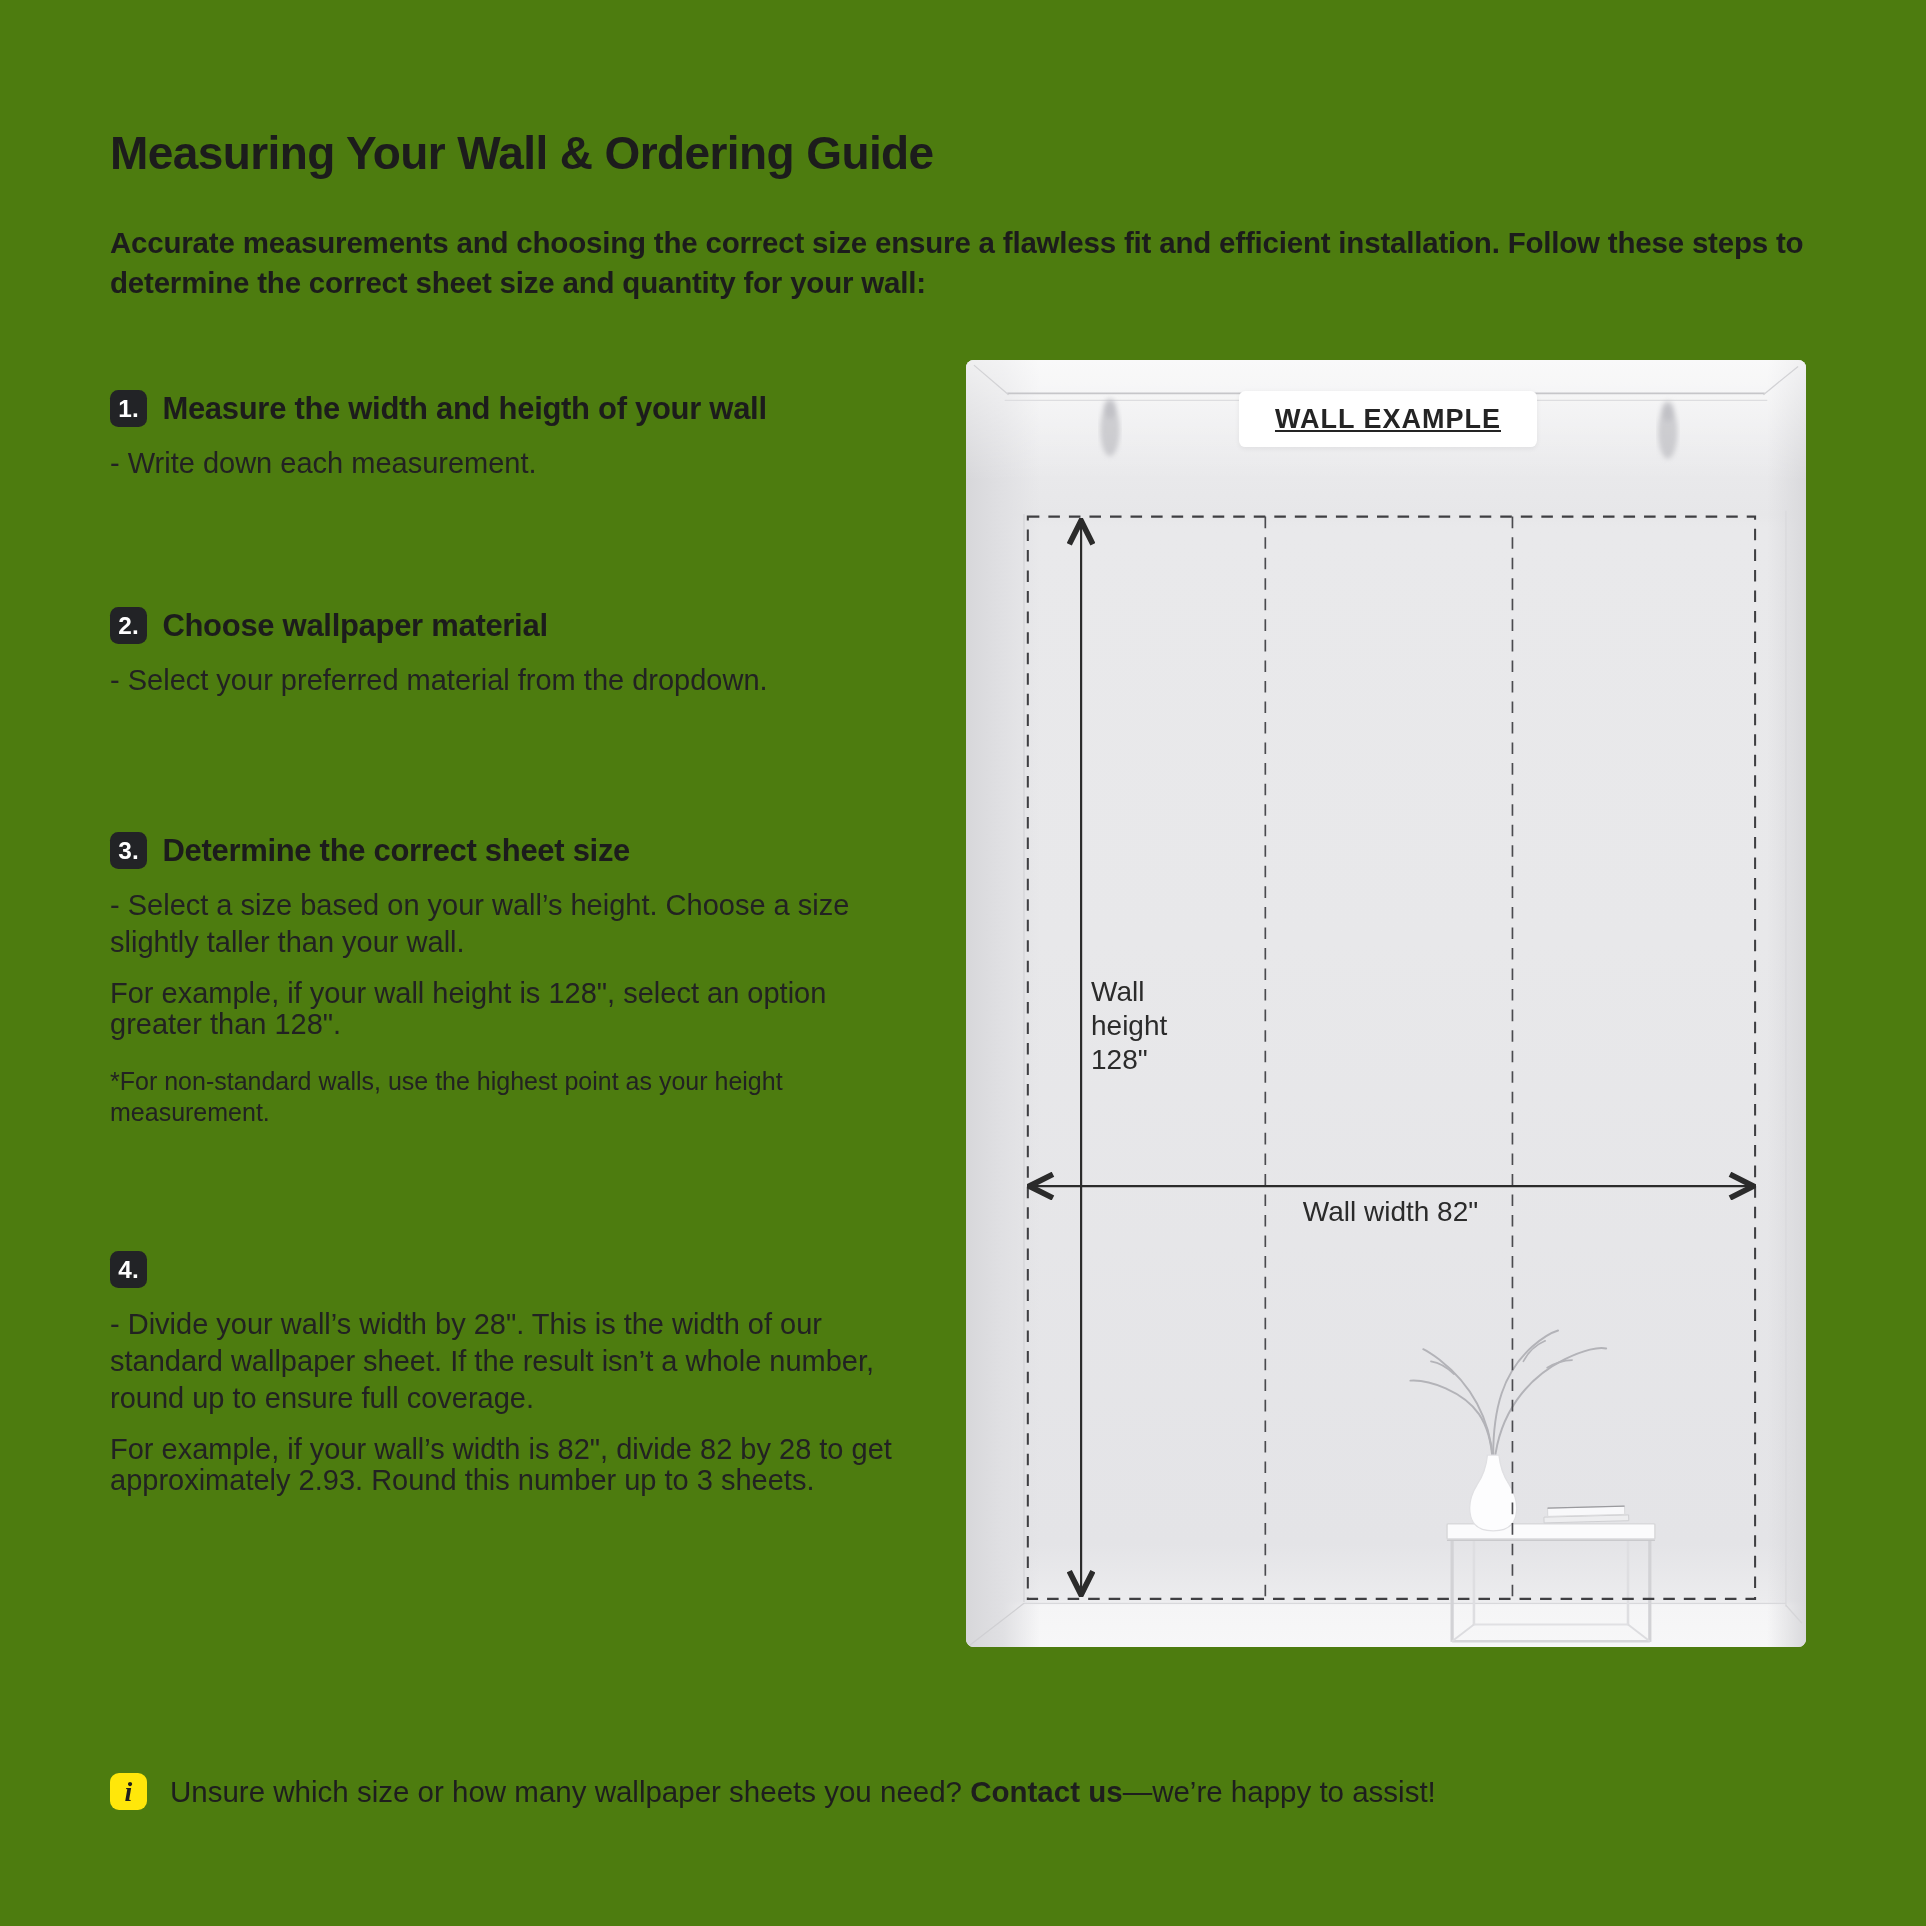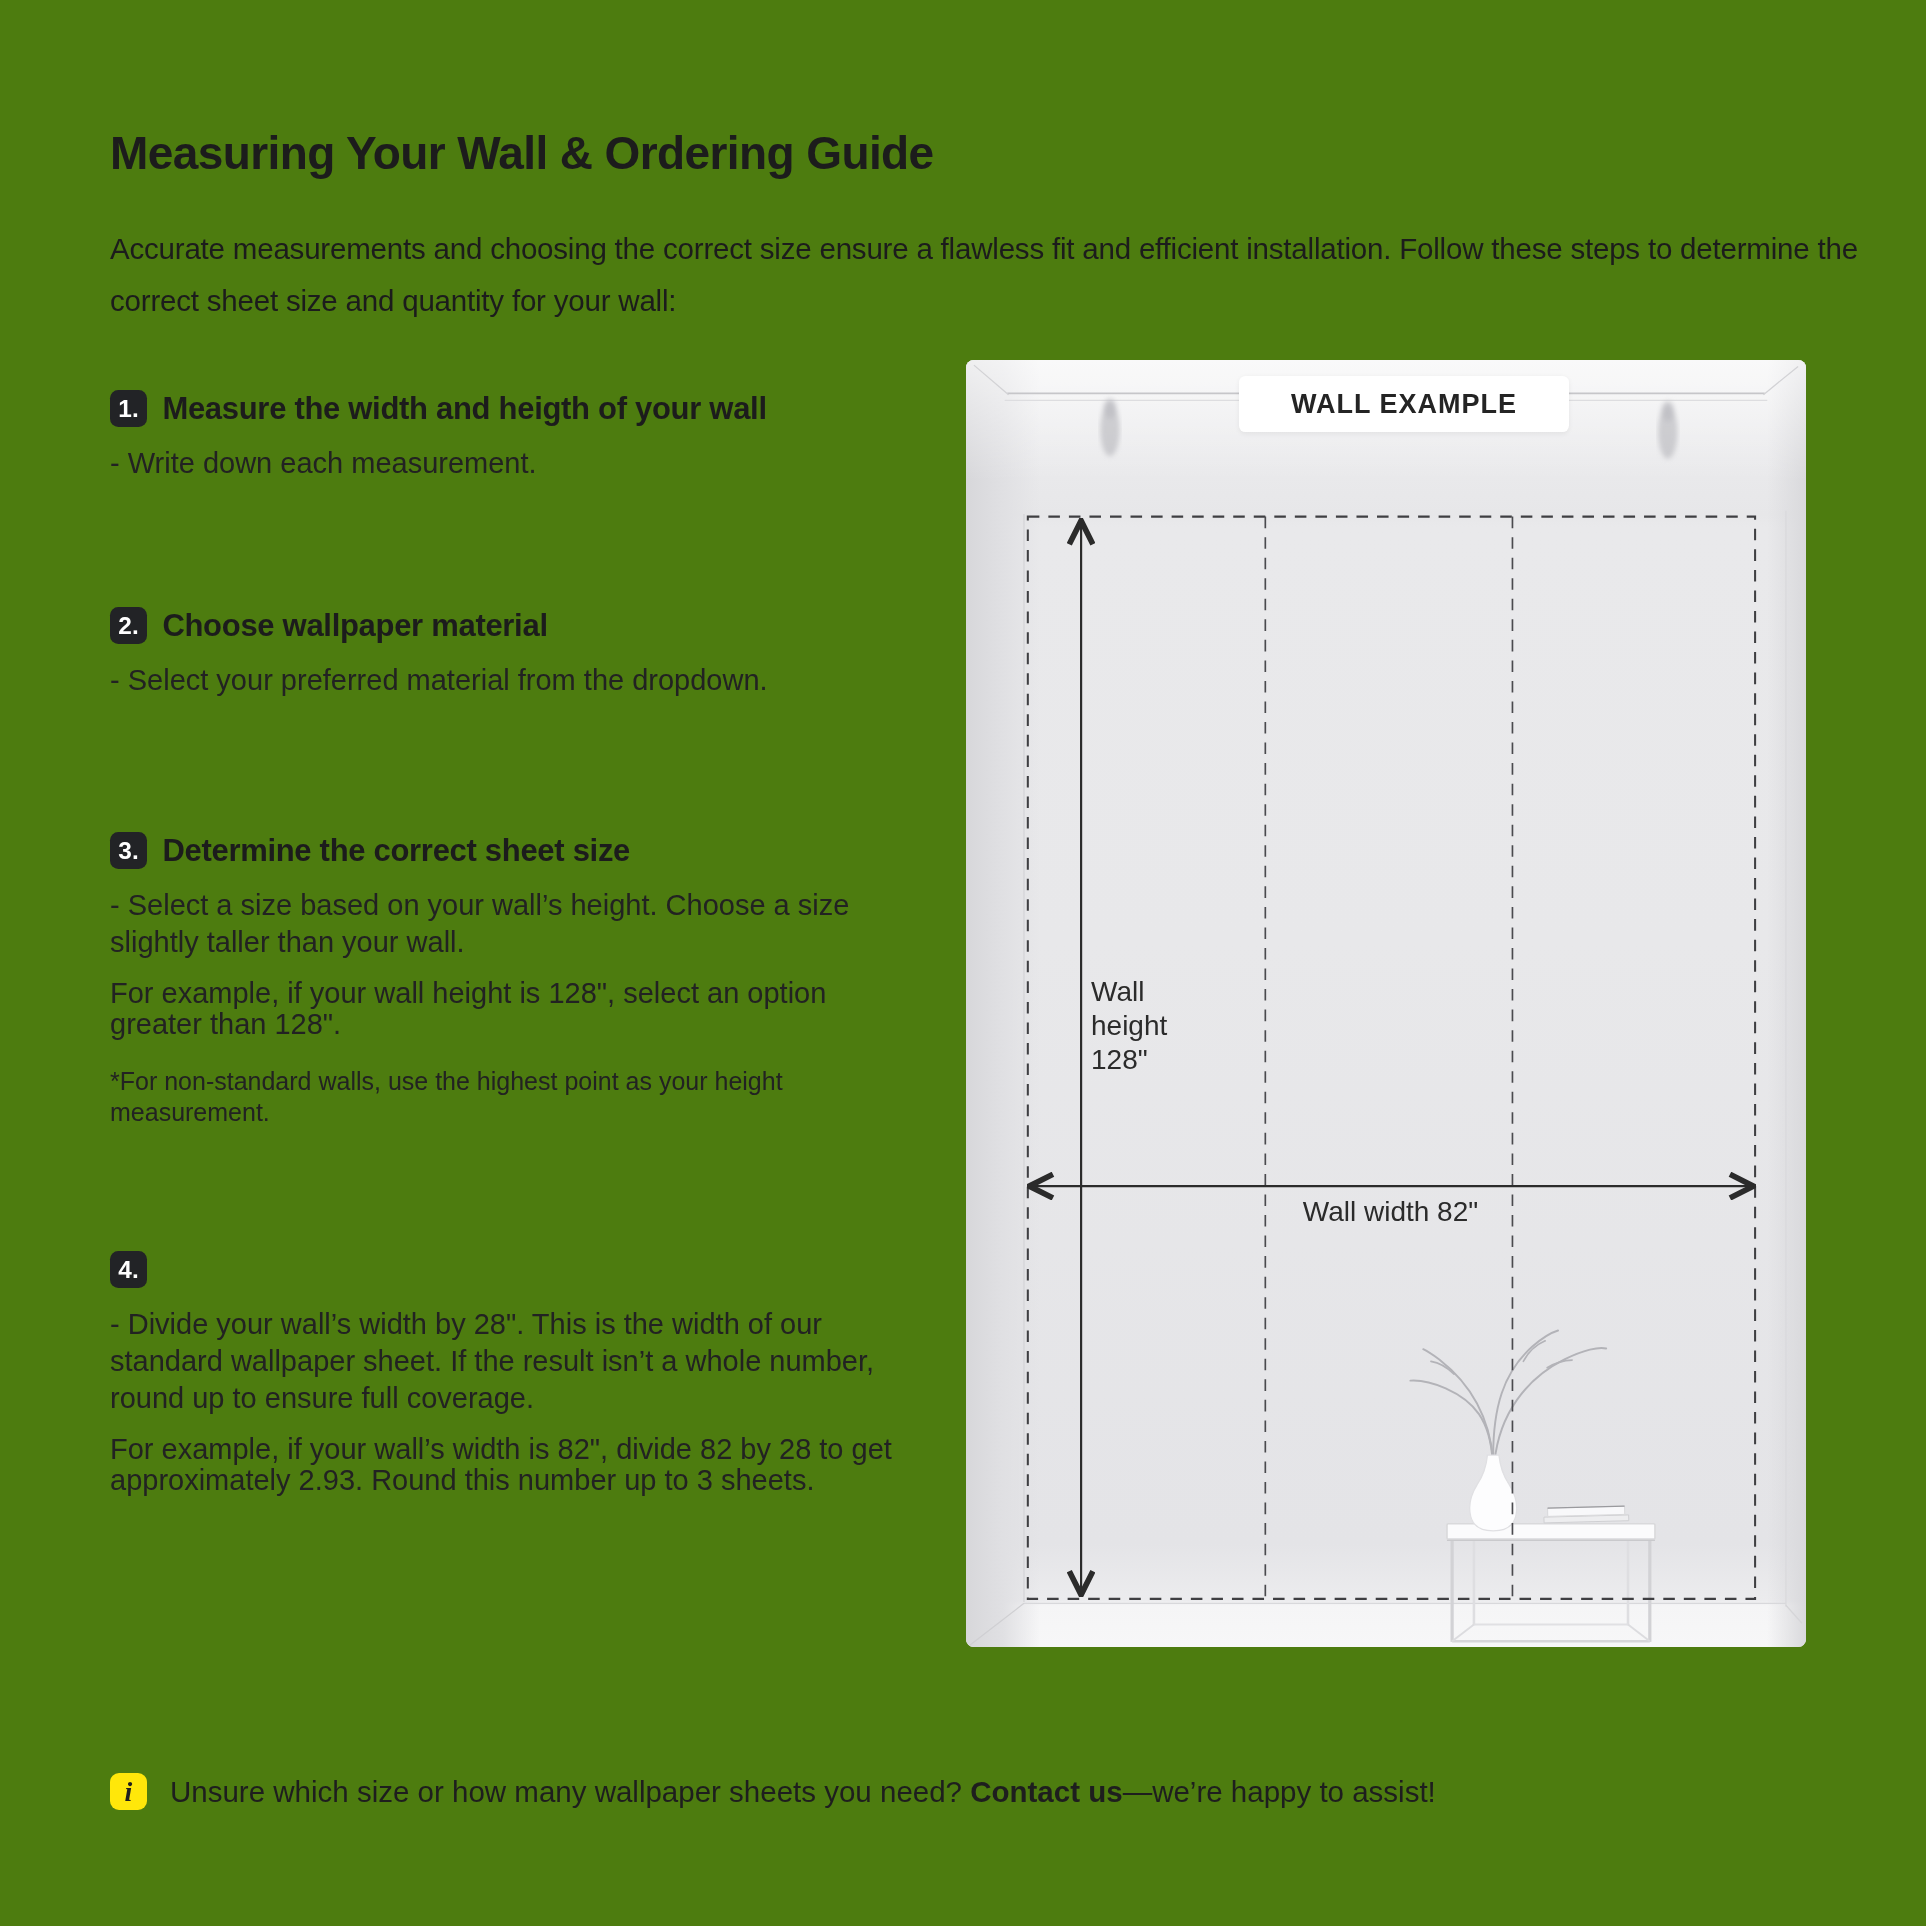--- a/index.html
+++ b/index.html
@@ -1,43 +1,43 @@
 <!DOCTYPE html>
 <html style="font-size:10.3px"><head>
 <meta charset="utf-8">
 <style>
   html,body{margin:0;padding:0;}
   body{width:1926px;height:1926px;background:#ffffff;font-family:"Liberation Sans",sans-serif;color:#1d1d1d;}
   #canvas{position:relative;width:1926px;height:1926px;overflow:hidden;background:#4d7c0f;}
 
   .page-title{position:absolute;left:110px;top:95px;font-size:46px;font-weight:700;letter-spacing:-0.6px;color:#1c1c1c;}
-  .intro{position:absolute;left:110px;top:193px;width:1772px;font-size:29.5px;font-weight:400;line-height:52px;letter-spacing:-0.2px;color:#1c1c1c;}
+  .intro{position:absolute;left:110px;top:193px;width:1772px;font-size:29.5px;font-weight:700;line-height:40px;letter-spacing:-0.2px;color:#1c1c1c;}
 
   .step{position:absolute;left:110px;width:815px;}
   .step-head{display:flex;align-items:center;gap:15.4px;}
   .badge{flex:0 0 auto;width:37px;height:37px;background:#222326;border-radius:8.3px;color:#ffffff;
          font-size:24.4px;font-weight:700;display:flex;align-items:center;justify-content:center;}
   .step-title{font-size:31px;font-weight:700;letter-spacing:-0.3px;color:#1c1c1c;}
   .step-body{margin-top:18px;font-size:29px;font-weight:400;line-height:37px;color:#222;}
   .step-example{margin-top:16.7px;font-size:29px;font-weight:400;line-height:31px;color:#222;}
   .step-note{margin-top:26px;font-size:25px;font-weight:400;line-height:31px;color:#222;}
 
   .photo{position:absolute;left:966px;top:360px;width:840px;height:1287px;border-radius:7.7px;overflow:hidden;
          background:linear-gradient(180deg,#f1f1f2 0%,#ebebed 6%,#e7e7e9 12%,#e9e9eb 13%,#e8e8ea 45%,#e4e4e7 92%,#ececee 96.4%,#f5f5f6 96.8%,#f7f7f8 100%);}
   .side-left{position:absolute;left:0;top:0;bottom:0;width:74px;
          background:linear-gradient(90deg,#d7d7da 0%,#e0e0e3 50%,rgba(232,232,234,0) 100%);}
   .side-right{position:absolute;right:0;top:0;bottom:0;width:39px;
          background:linear-gradient(270deg,#d9d9dc 0%,rgba(232,232,234,0) 100%);}
   .ceiling-shade{position:absolute;left:0;top:0;right:0;height:161px;
          background:linear-gradient(180deg,rgba(255,255,255,0.6) 0%,rgba(255,255,255,0) 75%);}
   .photo svg{position:absolute;left:0;top:0;}
 
-  .wall-label{position:absolute;left:273px;top:16px;width:330px;height:56px;background:#ffffff;border-radius:6.4px;
+  .wall-label{position:absolute;left:273px;top:31px;width:298px;height:56px;background:#ffffff;border-radius:6.4px;
          box-shadow:0 1.3px 5.1px rgba(0,0,0,0.06);display:flex;align-items:center;justify-content:center;
-         font-size:27px;font-weight:700;letter-spacing:1px;color:#242424;}
+         font-size:27px;font-weight:700;letter-spacing:1px;color:#242424;text-decoration:underline;}
   .height-label{position:absolute;left:125px;top:615px;width:109px;font-size:28px;line-height:34px;color:#2b2b2b;}
   .width-label{position:absolute;left:232px;top:836px;width:385px;text-align:center;font-size:28px;color:#2b2b2b;}
 
   .footer{position:absolute;left:110px;top:1773px;display:flex;align-items:center;gap:23px;}
   .info-icon{flex:0 0 auto;width:37px;height:37px;background:#ffe70a;border-radius:9px;
          display:flex;align-items:center;justify-content:center;
          font-family:"Liberation Serif",serif;font-style:italic;font-weight:700;font-size:28px;color:#1f1f1f;}
   .footer-text{font-size:29.5px;color:#1e1e1e;}
   .footer-text .bold{font-weight:700;}
 </style>

